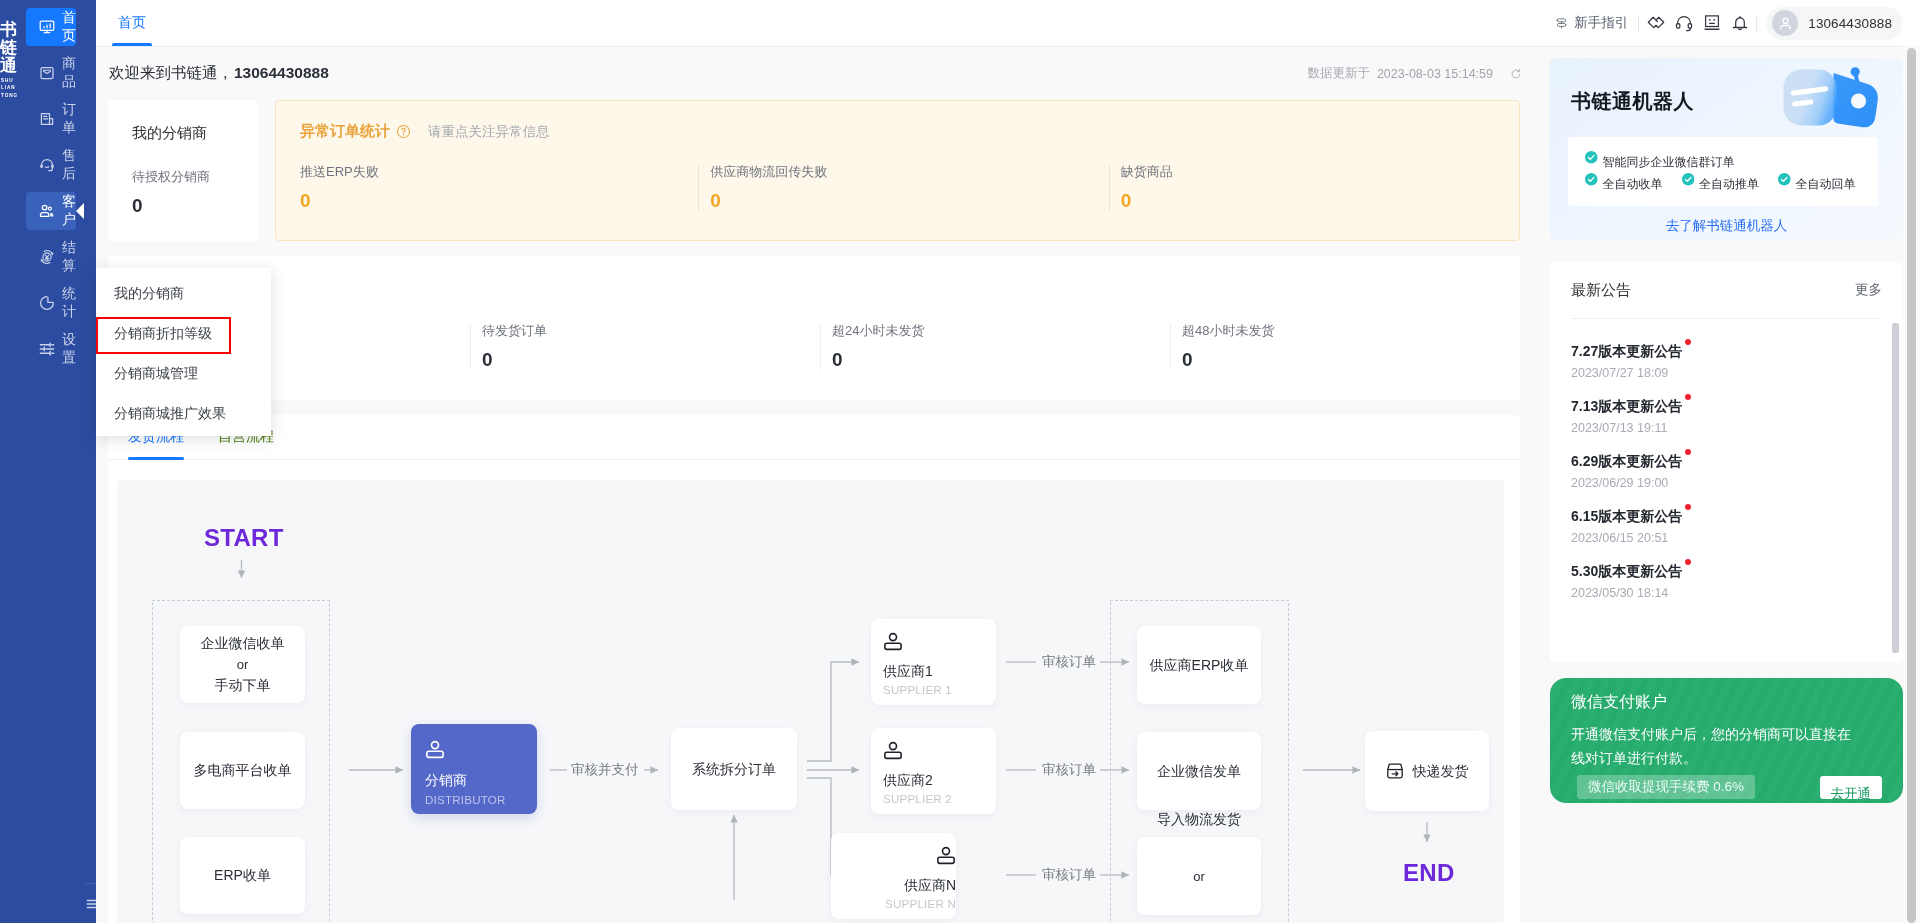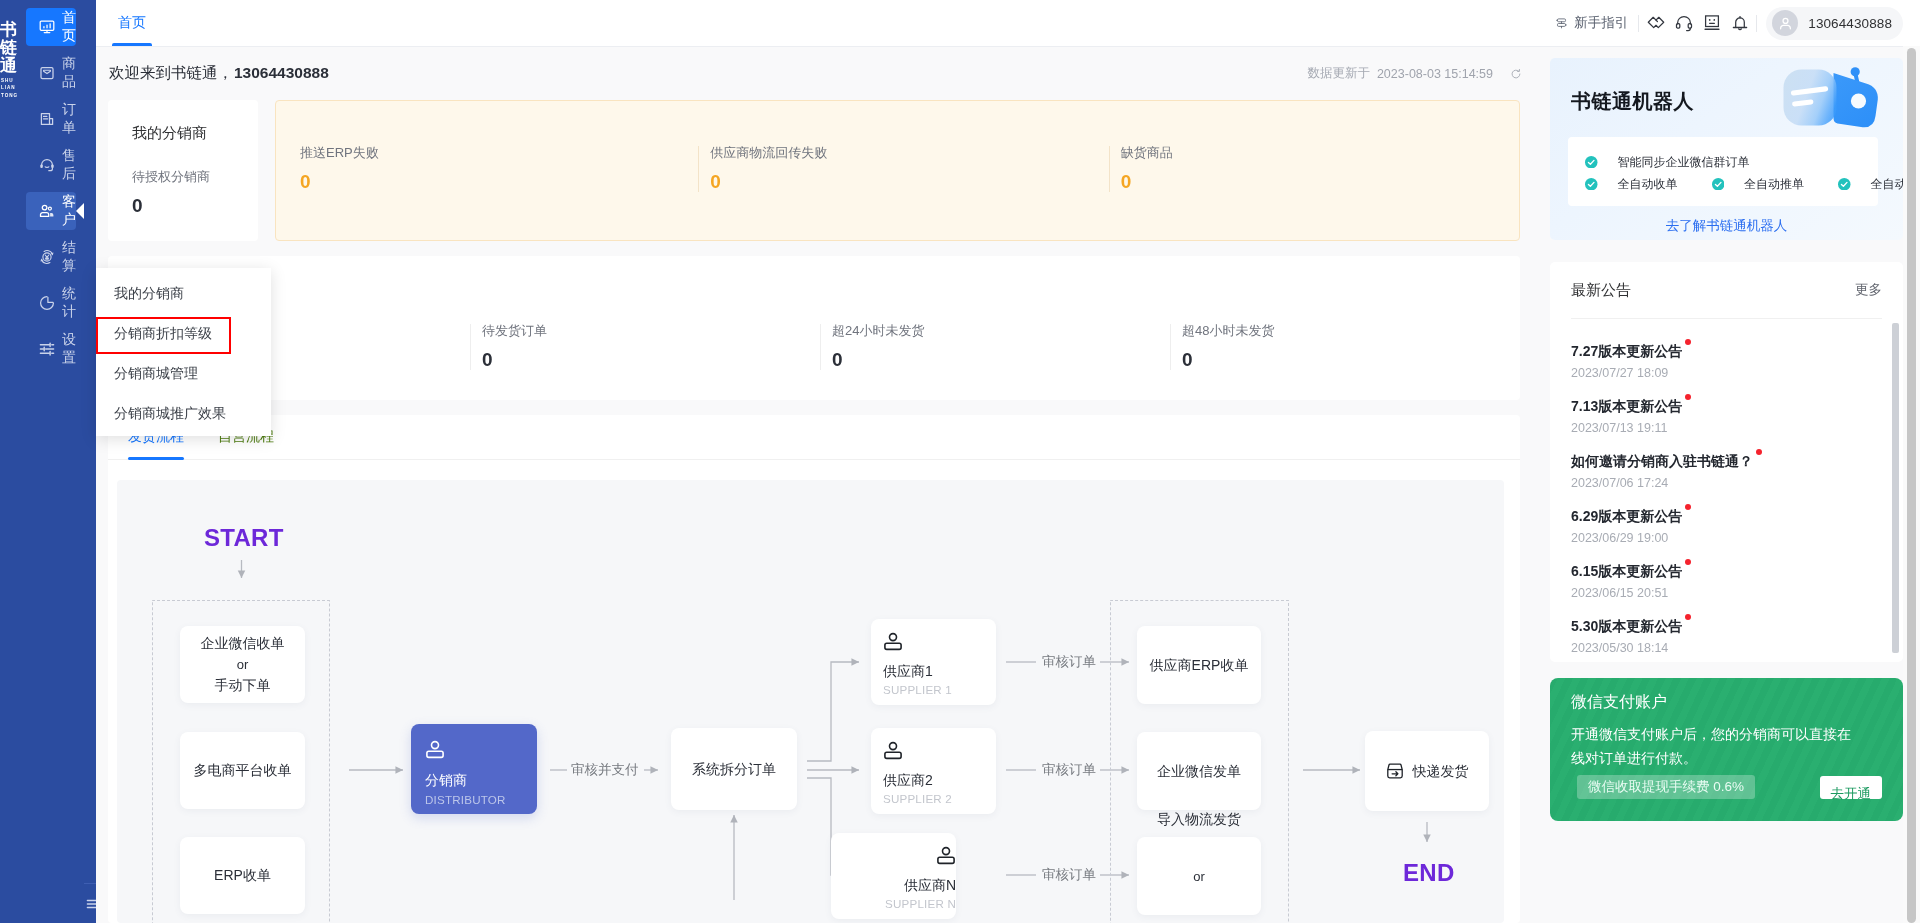--- a/index.html
+++ b/index.html
@@ -125,41 +125,41 @@
   .el-pay{left:450px;top:280px;}
   .el-a1{left:921px;top:172px;}
   .el-a2{left:921px;top:280px;}
   .el-a3{left:921px;top:385px;}
   .elabel{z-index:2;}
   
   .robot{background:linear-gradient(145deg,#e8f2fd 0%,#edf5fe 40%,#f4f9fe 100%);border-radius:5px;height:182px;position:relative;padding:29px 0 0 21px;overflow:hidden;}
   .robot-title{font-size:20px;font-weight:700;color:#14181f;letter-spacing:.5px;line-height:28px;}
   .robot-art{position:absolute;right:6px;top:6px;}
   .robot-feats{position:absolute;left:18px;width:310px;top:79px;height:69px;background:#fff;border-radius:4px;padding:14px 0 0 17px;}
-  .frow{display:flex;align-items:center;font-size:12px;color:#2b2f38;line-height:22px;white-space:nowrap;gap:15px;}
+  .frow{display:flex;align-items:flex-start;font-size:12px;color:#2b2f38;line-height:22px;white-space:nowrap;}
   .frow+.frow{margin-top:0px;}
   .frow .chk{width:12.5px;height:12.5px;display:block;margin-right:5px;flex:0 0 12.5px;}
   .frow .chk+span+.chk{margin-left:19px;}
   .frow svg{width:12.5px;height:12.5px;display:block;}
   .robot-link{position:absolute;left:0;right:0;top:158px;text-align:center;font-size:13.5px;color:#2b6ef0;cursor:pointer;line-height:20px;}
   
   .ann{background:#fff;border-radius:5px;height:400px;padding:0 0 0 0;display:flex;flex-direction:column;overflow:hidden;}
   .ann-head{height:56px;display:flex;align-items:center;padding:0 21px 0 21px;}
   .ann-title{font-size:15px;color:#303133;font-weight:500;}
   .ann-more{margin-left:auto;font-size:13.5px;color:#62666f;cursor:pointer;}
   .ann-body{flex:1;min-height:0;border-top:1px solid #f0f0f0;margin:0 21px 0 21px;position:relative;padding-top:22px;overflow:visible;}
   .ann-scroll{padding-right:18px;}
   .ann-item{margin-bottom:14px;cursor:pointer;}
   .ann-t{font-size:14px;color:#23272f;font-weight:600;line-height:20px;position:relative;display:inline-block;}
   .ann-t::after{content:"";position:absolute;right:-9px;top:-2px;width:6px;height:6px;border-radius:50%;background:#f5222d;}
   .ann-d{font-size:12.5px;color:#a8acb4;margin-top:4px;line-height:17px;}
   .ann-sb{position:absolute;right:-17px;top:4px;bottom:8px;width:7px;}
   .ann-sb-thumb{position:absolute;top:0;left:0;width:7px;height:330px;background:#cdd0d6;border-radius:2px;display:block;}
   
-  .wxpay{background:repeating-linear-gradient(115deg,#27ab6d 0px,#27ab6d 7px,#2aaf70 7px,#2aaf70 14px),linear-gradient(140deg,#24a86a 0%,#2bb575 50%,#22a369 100%);border-radius:8px;padding:12px 21px 0 21px;color:#fff;height:143px;position:relative;}
+  .wxpay{background:repeating-linear-gradient(115deg,#27ab6d 0px,#27ab6d 7px,#2aaf70 7px,#2aaf70 14px),linear-gradient(140deg,#24a86a 0%,#2bb575 50%,#22a369 100%);border-radius:16px;padding:12px 21px 0 21px;color:#fff;height:125px;position:relative;}
   .wx-title{font-size:16px;font-weight:500;line-height:24px;}
   .wx-desc{font-size:14px;line-height:24px;margin-top:8px;width:288px;}
   .wx-foot{display:flex;align-items:center;position:absolute;left:27px;right:21px;top:97px;}
   .wx-badge{background:rgba(255,255,255,.27);border-radius:3px;font-size:13.5px;padding:0 11px;color:#e9fcf3;height:24px;line-height:24px;}
   .wx-btn{margin-left:auto;background:#fff;color:#1c9a60;font-size:13.5px;border-radius:3px;padding:6px 11px;height:23px;line-height:23px;cursor:pointer;}
 </style>
 </head>
 <body>
 
 <div class="app">
@@ -367,20 +367,31 @@
         </div>
         <div class="row1">
           <div class="card card-dist">
             <div class="card-title">我的分销商</div>
             <div class="metric">
               <div class="m-label">待授权分销商</div>
               <div class="m-value">0</div>
             </div>
           </div>
           <div class="card card-abn">
+            <div class="abn-head">
+              <span class="abn-title">异常订单统计</span>
+              <span class="qicon">
+                  <svg viewBox="0 0 16 16" fill="none">
+                    <circle cx="8" cy="8" r="6.4" stroke="currentColor" stroke-width="1.1"></circle>
+                    <path d="M6.3 6.2a1.75 1.75 0 1 1 2.2 1.75c-.4.12-.5.4-.5.75v.5" stroke="currentColor" stroke-width="1.1" stroke-linecap="round"></path>
+                    <circle cx="8" cy="11.3" r="0.72" fill="currentColor"></circle>
+                  </svg>
+                </span>
+              <span class="abn-sub">请重点关注异常信息</span>
+            </div>
             <div class="abn-metrics">
               <div class="metric sep-none">
                 <div class="m-label">推送ERP失败</div>
                 <div class="m-value warn">0</div>
               </div>
               <div class="metric">
                 <div class="m-label">供应商物流回传失败</div>
                 <div class="m-value warn">0</div>
               </div>
               <div class="metric">
@@ -597,21 +608,20 @@
         </div>
         <div class="ann">
           <div class="ann-head">
             <span class="ann-title">最新公告</span>
             <span class="ann-more">更多</span>
           </div>
           <div class="ann-body">
             <div class="ann-scroll">
               <div class="ann-item"><div class="ann-t">7.27版本更新公告</div><div class="ann-d">2023/07/27 18:09</div></div>
               <div class="ann-item"><div class="ann-t">7.13版本更新公告</div><div class="ann-d">2023/07/13 19:11</div></div>
-              <div class="ann-item"><div class="ann-t">如何邀请分销商入驻书链通？</div><div class="ann-d">2023/07/06 17:24</div></div>
               <div class="ann-item"><div class="ann-t">6.29版本更新公告</div><div class="ann-d">2023/06/29 19:00</div></div>
               <div class="ann-item"><div class="ann-t">6.15版本更新公告</div><div class="ann-d">2023/06/15 20:51</div></div>
               <div class="ann-item"><div class="ann-t">5.30版本更新公告</div><div class="ann-d">2023/05/30 18:14</div></div>
             </div>
             <div class="ann-sb">
                 <i class="ann-sb-thumb"></i>
               </div>
           </div>
         </div>
         <div class="wxpay">

